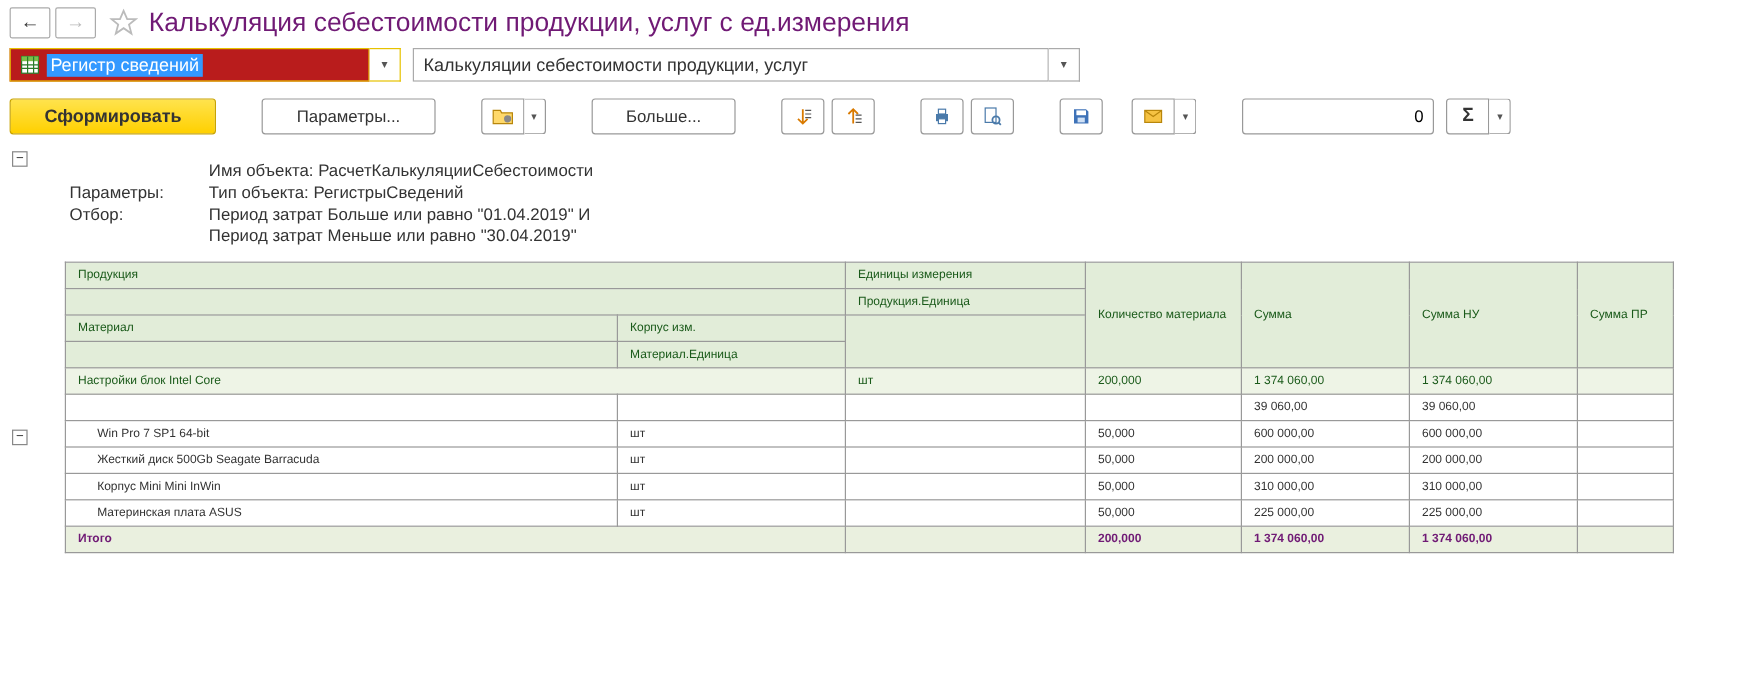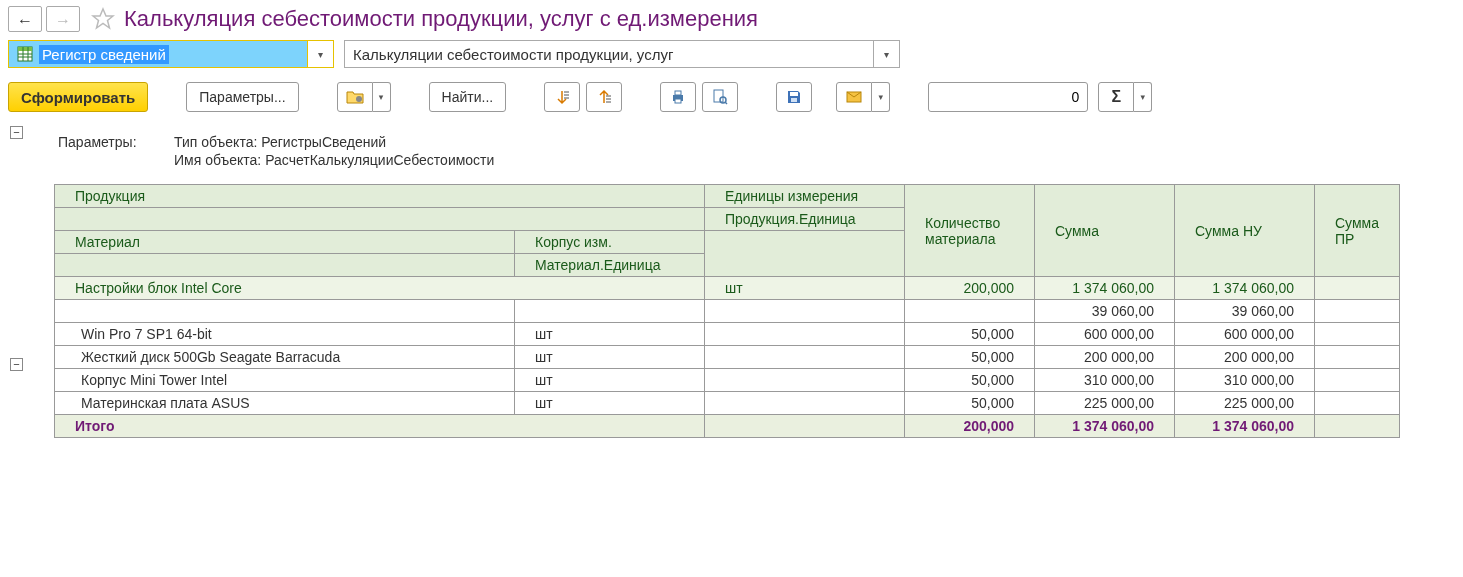--- a/index.html
+++ b/index.html
@@ -19,32 +19,32 @@
     border-radius: 2px; font-size: 16px; color: #333;
   }
   .nav-btn.disabled { color: #bbb; cursor: default; }
   .star-icon { width: 26px; height: 26px; display:flex; align-items:center; justify-content:center; margin-left: 6px; margin-right: 4px; }
   .title { font-size: 22px; color: #701a75; font-weight: 400; }
 
   .row2 { display: flex; align-items: center; gap: 10px; margin-bottom: 14px; }
   .sel-group { display: flex; }
   .sel1 {
     display: flex; align-items: center; gap: 6px;
-    border: 1px solid #e6c200; background: #7dd3fc; height: 28px;
+    border: 1px solid #e6c200; background: #b91c1c; height: 28px;
     padding: 0 8px; min-width: 300px;
   }
   .sel1 .sel-text { background: #3399ff; color: #fff; padding: 1px 3px; font-size: 15px; }
   .sel1-drop { width: 26px; height: 28px; border: 1px solid #e6c200; border-left: 0; background:#fff; display:flex;align-items:center;justify-content:center; cursor:pointer; font-size:10px; color:#555;}
   .sel2 { display:flex; align-items:center; height:28px; border:1px solid #aaa; background:#fff; padding:0 8px; min-width:530px; font-size:15px; color:#333;}
   .sel2-drop { width:26px; height:28px; border:1px solid #aaa; border-left:0; background:#fff; display:flex;align-items:center;justify-content:center; cursor:pointer; font-size:10px; color:#555;}
 
   .toolbar { display:flex; align-items:center; gap:10px; margin-bottom: 14px; }
   .btn {
     height: 30px; border:1px solid #999; background:#fff; border-radius:3px;
-    display:flex; align-items:center; padding:0 12px; cursor:pointer; font-size:14px; color:#333;
+    display:flex; align-items:center; padding:0 28px; cursor:pointer; font-size:14px; color:#333;
   }
   .btn.primary {
     background: linear-gradient(#ffe34d,#ffd000);
     border:1px solid #c9a400; font-weight:bold; font-size:15px;
   }
   .btn-icon {
     width: 36px; height:30px; border:1px solid #999; background:#fff; border-radius:3px;
     display:flex; align-items:center; justify-content:center; cursor:pointer;
   }
   .btn-split { display:flex; }
@@ -66,25 +66,25 @@
     position:absolute; left:2px; cursor:pointer;
   }
   .report-body { flex:1; }
 
   .params-block { padding: 8px 0 12px 26px; font-size:14px; color:#333; }
   .params-block .prow { display:flex; margin-bottom:2px; }
   .params-block .plabel { width:116px; }
 
   table.rep { border-collapse: collapse; margin-left: 22px; }
   table.rep td, table.rep th {
-    border:1px solid #999; padding:3px 20px; font-size:14px; text-align:left;
+    border:1px solid #999; padding:3px 10px; font-size:10px; text-align:left;
     height: 22px; vertical-align: middle;
   }
   table.rep th { background:#e2edd9; color:#1a5a1a; font-weight:normal; }
-  table.rep .num { text-align:right; }
+  table.rep .num { }
   table.rep .prod-row td { background:#eef4e6; color:#1a5a1a; }
   table.rep .total-row td { background:#eaf0df; color:#701a75; font-weight:bold; }
   table.rep .indent { padding-left: 26px; }
 
   .grid-icon { width:16px; height:16px; }
 </style>
 </head>
 <body>
 
 <div class="row1">
@@ -133,21 +133,21 @@
   <div class="btn-split">
     <div class="btn-icon" style="border-radius:3px 0 0 3px;">
       <svg width="18" height="16" viewBox="0 0 18 16">
           <path d="M1 3 h6 l1 2 h9 v9 h-16 z" fill="#ffd96b" stroke="#b8860b"></path>
           <circle cx="13" cy="10" r="3" fill="#888"></circle>
         </svg>
     </div>
     <div class="drop">▾</div>
   </div>
   <div style="width:18px"></div>
-  <div class="btn">Найти...</div>
+  <div class="btn">Больше...</div>
   <div style="width:18px"></div>
   <div class="tb-group">
     <div class="btn-icon">
       <svg width="16" height="16" viewBox="0 0 16 16">
           <path d="M8 2 v12 M4 10 l4 4 l4 -4" stroke="#d97a00" fill="none" stroke-width="1.5"></path>
           <line x1="10" y1="3" x2="15" y2="3" stroke="#555"></line>
           <line x1="10" y1="6" x2="15" y2="6" stroke="#555"></line>
           <line x1="10" y1="9" x2="15" y2="9" stroke="#555"></line>
         </svg>
     </div>
@@ -204,29 +204,34 @@
 </div>
 
 <div class="report-area">
   <div class="gutter">
     <div class="minus-box" style="top:0">−</div>
     <div class="minus-box" style="top:232px">−</div>
   </div>
   <div class="report-body">
     <div class="params-block">
       <div class="prow">
+          <div class="plabel"></div>
+          <div>Имя объекта: РасчетКалькуляцииСебестоимости</div>
+        </div>
+      <div class="prow">
           <div class="plabel">Параметры:</div>
           <div>Тип объекта: РегистрыСведений</div>
         </div>
       <div class="prow">
-          <div class="plabel"></div>
-          <div>Имя объекта: РасчетКалькуляцииСебестоимости</div>
+          <div class="plabel">Отбор:</div>
+          <div>Период затрат Больше или равно "01.04.2019" И</div>
         </div>
       <div class="prow">
           <div class="plabel"></div>
+          <div>Период затрат Меньше или равно "30.04.2019"</div>
         </div>
     </div>
 
     <table class="rep">
       <colgroup>
         <col style="width:460px">
           <col style="width:190px">
           <col style="width:200px">
         <col style="width:130px">
           <col style="width:140px">
@@ -287,21 +292,21 @@
           <tr>
             <td class="indent">Жесткий диск 500Gb Seagate Barracuda</td>
             <td>шт</td>
             <td></td>
             <td class="num">50,000</td>
             <td class="num">200 000,00</td>
             <td class="num">200 000,00</td>
             <td></td>
           </tr>
           <tr>
-            <td class="indent">Корпус Mini Tower Intel</td>
+            <td class="indent">Корпус Mini Mini InWin</td>
             <td>шт</td>
             <td></td>
             <td class="num">50,000</td>
             <td class="num">310 000,00</td>
             <td class="num">310 000,00</td>
             <td></td>
           </tr>
           <tr>
             <td class="indent">Материнская плата ASUS</td>
             <td>шт</td>

